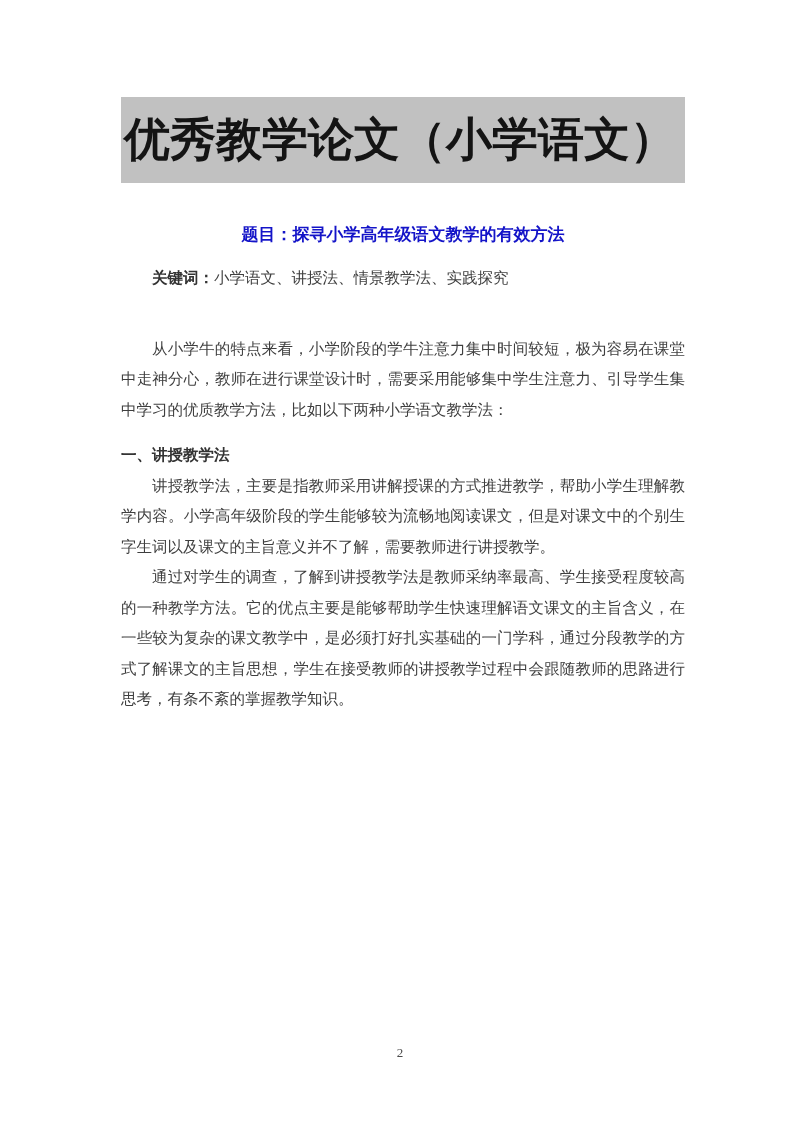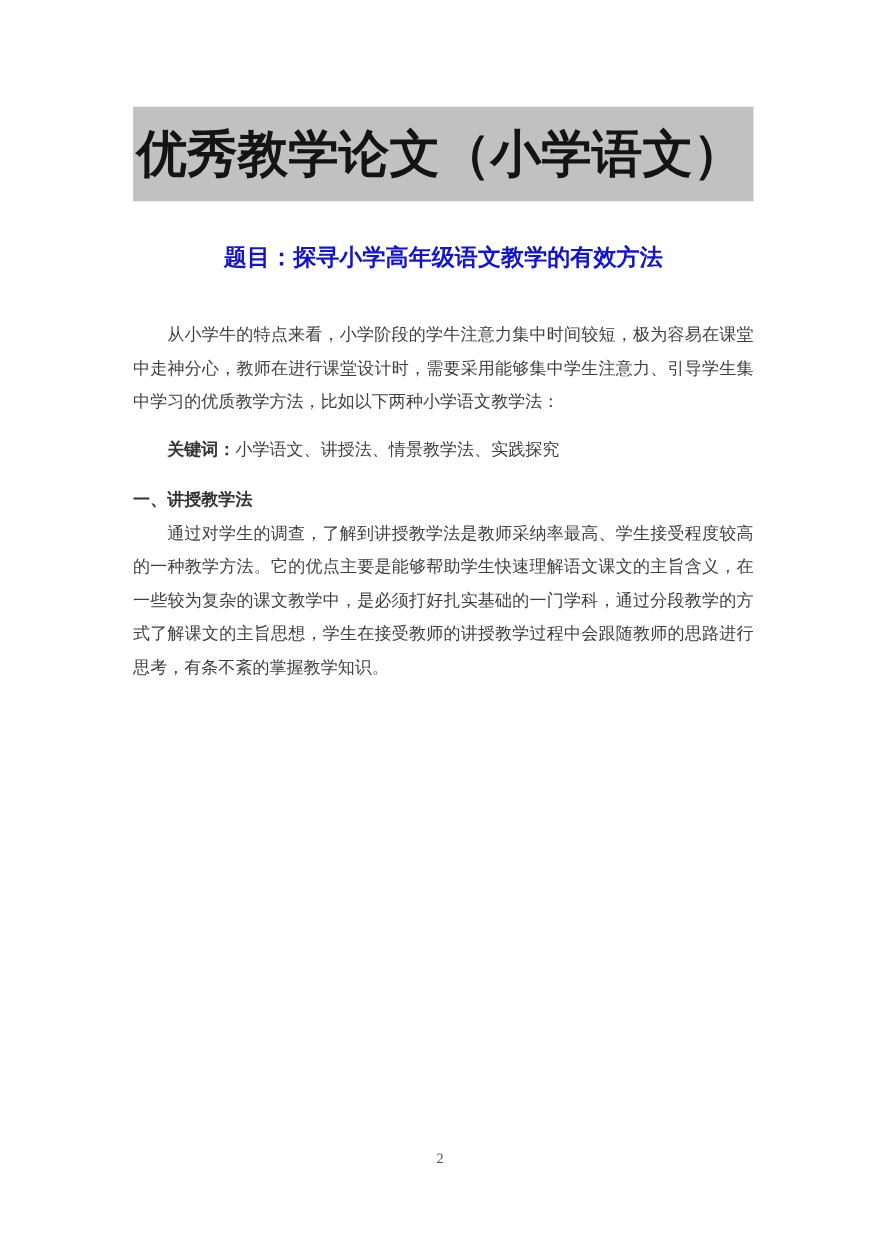--- a/index.html
+++ b/index.html
@@ -32,21 +32,21 @@
     letter-spacing:0px;
     color:#141414;
     white-space:nowrap;
     overflow:hidden;
   }
   .doc-title{
     margin:37px 0 0 0;
     text-align:center;
     font-family:"Liberation Sans","DejaVu Sans",sans-serif;
     font-weight:bold;
-    font-size:21px;
+    font-size:17px;
     line-height:30px;
     color:var(--title-blue,#1414c8);
     white-space:nowrap;
   }
   .para{
     margin:0;
     font-size:15.5px;
     line-height:30.5px;
     text-align:justify;
     text-indent:31px;
@@ -80,26 +80,27 @@
 <div class="page">
   <div class="content">
 
     <div class="banner">
       <span>优秀教学论文（小学语文）</span>
     </div>
 
     <h1 class="doc-title">题目：探寻小学高年级语文教学的有效方法</h1>
 
 
+    <p class="para keywords"><span class="label">关键词：</span><span>小学语文、讲授法、情景教学法、实践探究</span></p>
+
     <p class="para intro">从小学牛的特点来看，小学阶段的学牛注意力集中时间较短，极为容易在课堂中走神分心，教师在进行课堂设计时，需要采用能够集中学生注意力、引导学生集中学习的优质教学方法，比如以下两种小学语文教学法：</p>
-
-    <p class="para keywords"><span class="label">关键词：</span><span>小学语文、讲授法、情景教学法、实践探究</span></p>
 
     <h2 class="heading h-section">一、讲授教学法</h2>
 
+    <p class="para">讲授教学法，主要是指教师采用讲解授课的方式推进教学，帮助小学生理解教学内容。小学高年级阶段的学生能够较为流畅地阅读课文，但是对课文中的个别生字生词以及课文的主旨意义并不了解，需要教师进行讲授教学。</p>
 
 
     <p class="para">通过对学生的调查，了解到讲授教学法是教师采纳率最高、学生接受程度较高的一种教学方法。它的优点主要是能够帮助学生快速理解语文课文的主旨含义，在一些较为复杂的课文教学中，是必须打好扎实基础的一门学科，通过分段教学的方式了解课文的主旨思想，学生在接受教师的讲授教学过程中会跟随教师的思路进行思考，有条不紊的掌握教学知识。</p>
 
 
 
   </div>
 
   <div class="page-number">2</div>
 </div>

